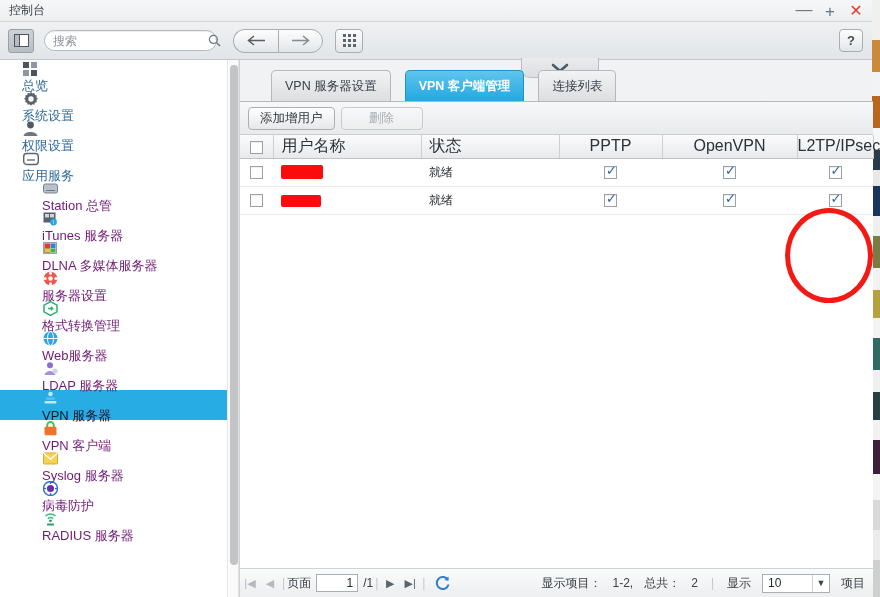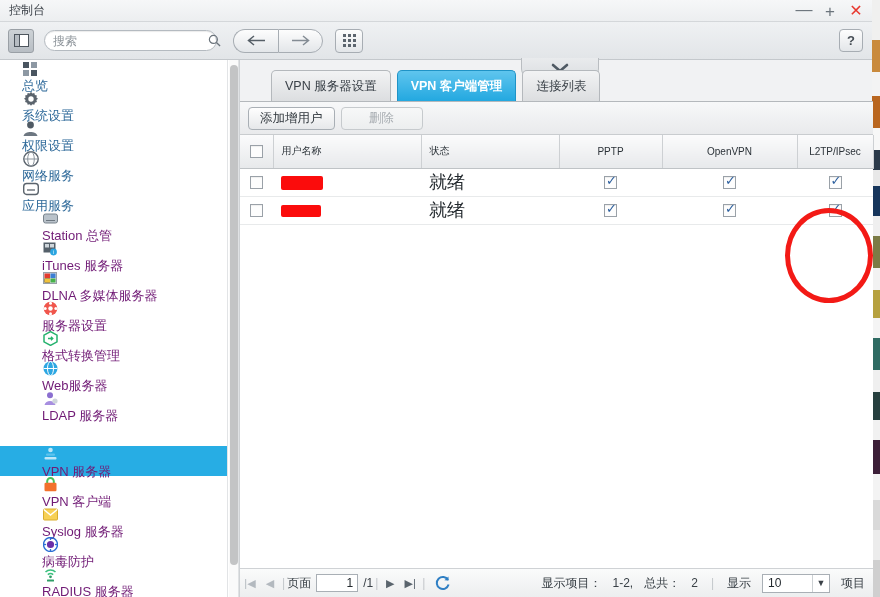--- a/index.html
+++ b/index.html
@@ -123,21 +123,21 @@
   .sidebar {
     position: absolute; left: 0; top: 60px; width: 228px; height: 537px;
     background: #ffffff; border-right: 1px solid #e2e4e6;
     overflow: hidden;
   }
   .sb-item {
     display: flex; height: 30px;
     padding-left: 22px; color: #2f6a9a; font-size: 13px; white-space: nowrap; flex-direction: column;
   }
   .sb-item.sub { padding-left: 42px; color: #701a75; }
-  .sb-item.active { background: #27ade4; color: #701a75; margin-top: 26px; }
+  .sb-item.active { background: #27ade4; color: #0f172a; }
   .sb-ico {
     width: 17px; height: 17px; margin-right: 9px; flex: none;
     display: flex; align-items: center; justify-content: center;
   }
   .sb-ico svg { display: block; }
 
   .sb-scroll {
     position: absolute; left: 229px; top: 60px; width: 10px; height: 537px;
     background: #fafafa; border-right: 1px solid #e0e2e4;
   }
@@ -166,21 +166,21 @@
   .tabs {
     position: absolute; left: 0; top: 18px; width: 633px; height: 24px;
     display: flex; align-items: flex-end; padding-left: 31px;
     border-bottom: 1px solid #b4b8bc;
   }
   .tab {
     height: 22px; padding: 15px 13px; display: flex; align-items: center;
     font-size: 12.5px; color: #3a4148;
     background: linear-gradient(to bottom, #f2f3f4 0%, #dcdee0 100%);
     border: 1px solid #b4b8bc; border-bottom: none;
-    border-radius: 5px 5px 0 0; margin-right: 6px;
+    border-radius: 5px 5px 0 0; margin-right: 14px;
   }
   .tab.active {
     background: linear-gradient(to bottom, #5fc5ee 0%, #23a8e0 100%);
     color: #ffffff; font-weight: bold; border-color: #1f93c6;
   }
 
   
   .actionbar {
     position: absolute; left: 0; top: 42px; width: 633px; height: 33px;
     background: linear-gradient(to bottom, #f7f8f9 0%, #e9eaec 100%);
@@ -197,28 +197,28 @@
   .btn.disabled { color: #a9aeb3; border-color: #c6cacd;
     background: linear-gradient(to bottom, #f7f8f8 0%, #eceeef 100%); }
 
   
   .table-wrap {
     position: absolute; left: 0; top: 75px; width: 633px; height: 434px;
     background: #ffffff; border-bottom: 1px solid #cfd2d5;
   }
   table.grid { width: 633px; border-collapse: collapse; table-layout: fixed; }
   table.grid th {
-    height: 33px; font-size: 10px; font-weight: normal; color: #2b3238;
+    height: 23px; font-size: 16px; font-weight: normal; color: #2b3238;
     background: linear-gradient(to bottom, #fbfbfc 0%, #e7e9eb 100%);
     border-right: 1px solid #cdd0d3; border-bottom: 1px solid #bfc3c6;
     text-align: left; padding-left: 8px;
   }
   table.grid th.ctr { text-align: center; padding-left: 0; }
   table.grid td {
-    height: 28px; font-size: 18px; color: #23292e;
+    height: 28px; font-size: 12px; color: #23292e;
     border-bottom: 1px solid #e8eaeb; padding-left: 8px;
   }
   table.grid td.ctr { text-align: center; padding-left: 0; }
   .col-chk { width: 33px; }
   .col-user { width: 148px; }
   .col-state { width: 138px; }
   .col-pptp { width: 103px; }
   .col-ovpn { width: 135px; }
   .col-l2tp { width: 76px; }
 
@@ -363,30 +363,20 @@
     <div class="sb-item">
       <span class="sb-ico">
         <svg width="15" height="16" viewBox="0 0 15 16">
           <circle cx="7.5" cy="4" r="3.4" fill="#4f5a64"></circle>
           <path d="M0.5 15 C1.5 9.5 13.5 9.5 14.5 15 Z" fill="#6d7781"></path>
         </svg>
       </span>
       <span>权限设置</span>
     </div>
 
-    <div class="sb-item">
-      <span class="sb-ico">
-        <svg width="16" height="16" viewBox="0 0 16 16">
-          <circle cx="8" cy="8" r="7.2" fill="none" stroke="#5b646d" stroke-width="1.4"></circle>
-          <ellipse cx="8" cy="8" rx="3.3" ry="7.2" fill="none" stroke="#8b949c" stroke-width="1"></ellipse>
-          <line x1="1" y1="8" x2="15" y2="8" stroke="#8b949c" stroke-width="1"></line>
-        </svg>
-      </span>
-      <span>网络服务</span>
-    </div>
 
     <div class="sb-item">
       <span class="sb-ico">
         <svg width="16" height="14" viewBox="0 0 16 14">
           <rect x="0.7" y="1.5" width="14.6" height="11" rx="3" fill="none" stroke="#5b646d" stroke-width="1.4"></rect>
           <line x1="4" y1="8" x2="12" y2="8" stroke="#5b646d" stroke-width="1.3"></line>
         </svg>
       </span>
       <span>应用服务</span>
     </div>

